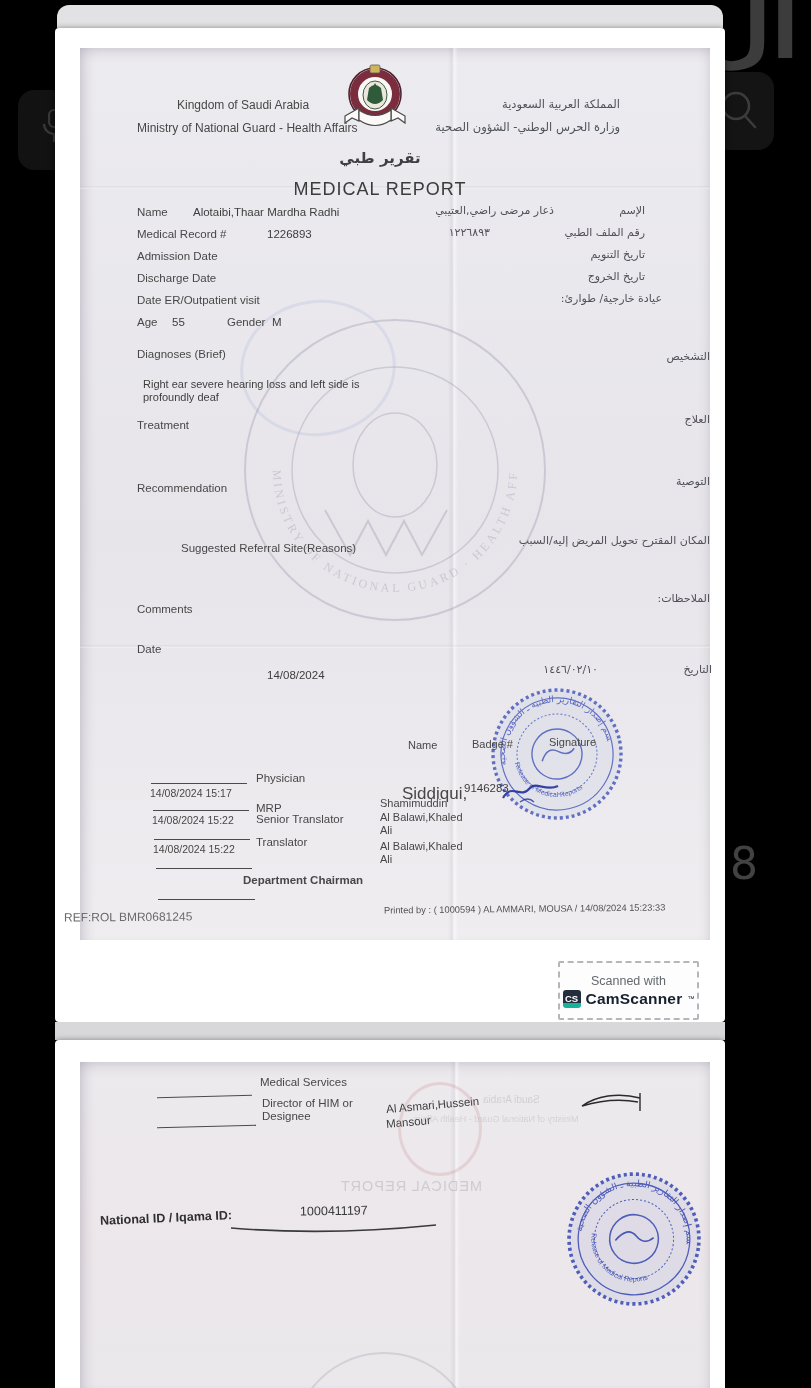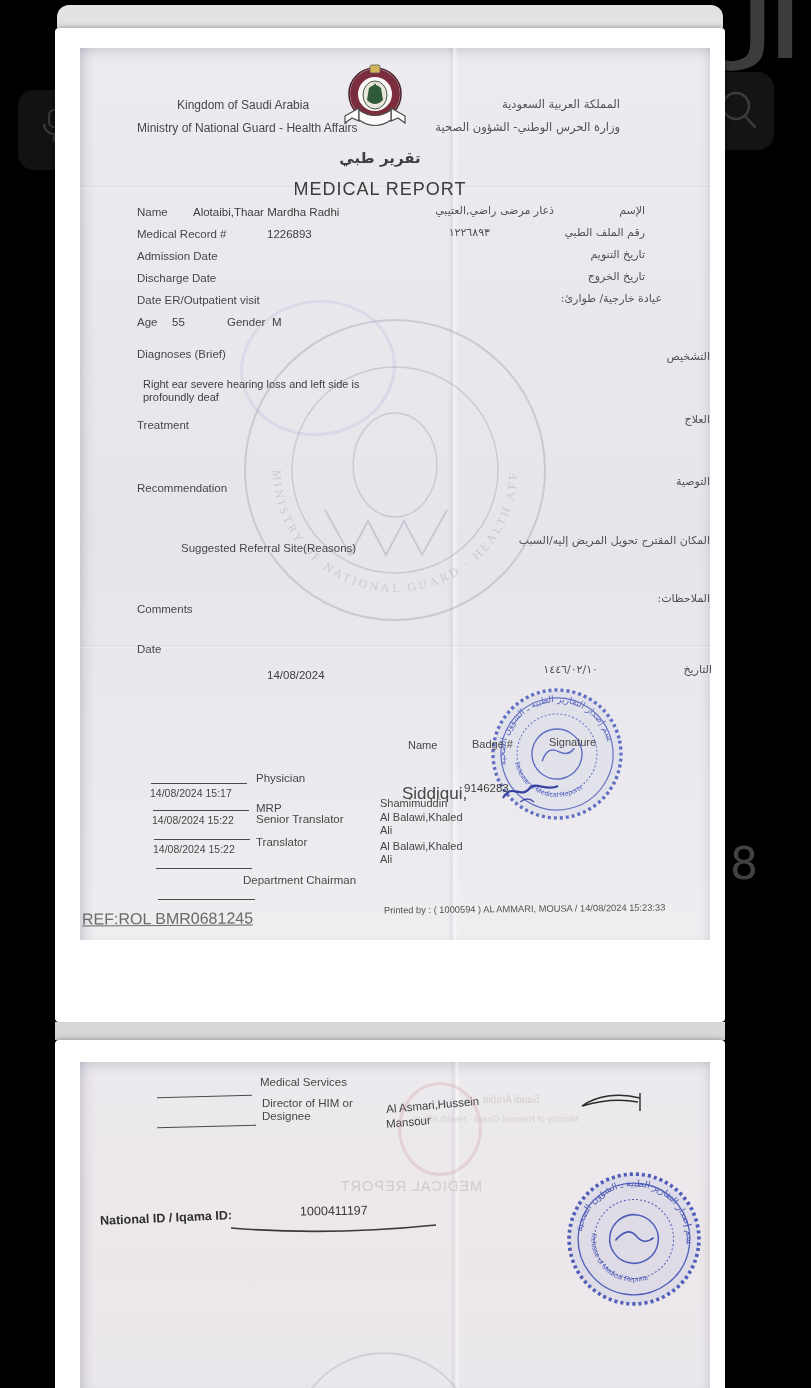--- a/index.html
+++ b/index.html
@@ -173,26 +173,34 @@
   <span class="t" style="left:380px;top:811px;font-size:11px;">Al Balawi,Khaled</span>
   <span class="t" style="left:380px;top:824px;font-size:11px;">Ali</span>
 
   <div class="ln" style="left:154px;top:839px;width:96px;"></div>
   <span class="t" style="left:153px;top:843px;font-size:10.5px;">14/08/2024 15:22</span>
   <span class="t" style="left:256px;top:836px;">Translator</span>
   <span class="t" style="left:380px;top:840px;font-size:11px;">Al Balawi,Khaled</span>
   <span class="t" style="left:380px;top:853px;font-size:11px;">Ali</span>
 
   <div class="ln" style="left:156px;top:868px;width:96px;"></div>
-  <span class="t" style="left:243px;top:874px;">Department Chairman</span>
+  <span class="t" style="left:243px;top:874px;font-weight:bold;">Department Chairman</span>
   <div class="ln" style="left:158px;top:899px;width:97px;"></div>
 
-  <span class="t" style="left:82px;top:910px;font-size:16px;color:#6a6a6a;transform:rotate(-.4deg);text-decoration:underline;">REF:ROL BMR0681245</span>
+  <span class="t" style="left:64px;top:910px;font-size:12px;color:#6a6a6a;transform:rotate(-.4deg);">REF:ROL BMR0681245</span>
   <span class="t" style="left:384px;top:904px;font-size:9.3px;color:#525252;transform:rotate(-.6deg);">Printed by : ( 1000594 ) AL AMMARI, MOUSA / 14/08/2024 15:23:33</span>
 
+  <div class="csbadge">
+    <div class="cs-top">Scanned with</div>
+    <div class="cs-row">
+      <div class="cs-logo">CS</div>
+      <div class="cs-brand">CamScanner</div>
+      <div class="cs-tm">™</div>
+    </div>
+  </div>
 
   <div style="position:absolute;left:55px;top:1022px;width:670px;height:18px;background:#d8d7da;"></div>
 
   <div class="card" style="top:1040px;height:348px;border-radius:4px 4px 0 0;"></div>
   <div class="scan" style="left:80px;top:1062px;width:630px;height:326px;background:linear-gradient(180deg,#eceaee 0%,#ece7ea 60%,#eae8ec 100%);"></div>
   <div class="fold" style="left:450px;top:1062px;width:10px;height:326px;"></div>
 
   <span class="t" style="left:260px;top:1076px;">Medical Services</span>
   <div class="ln" style="left:157px;top:1096px;width:95px;transform:rotate(-1.5deg);"></div>
   <span class="t" style="left:262px;top:1097px;">Director of HIM or</span>

